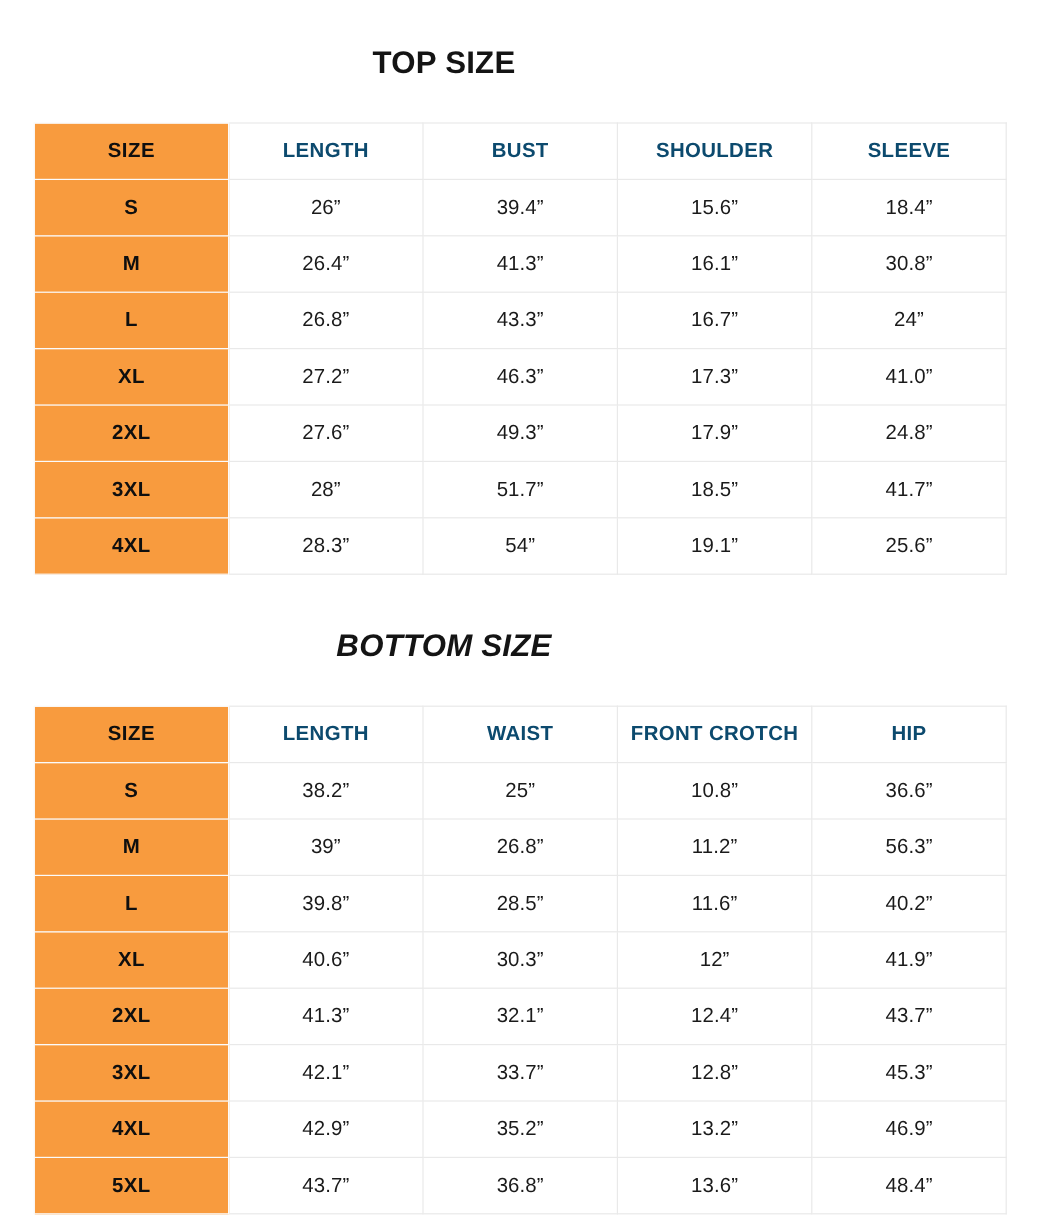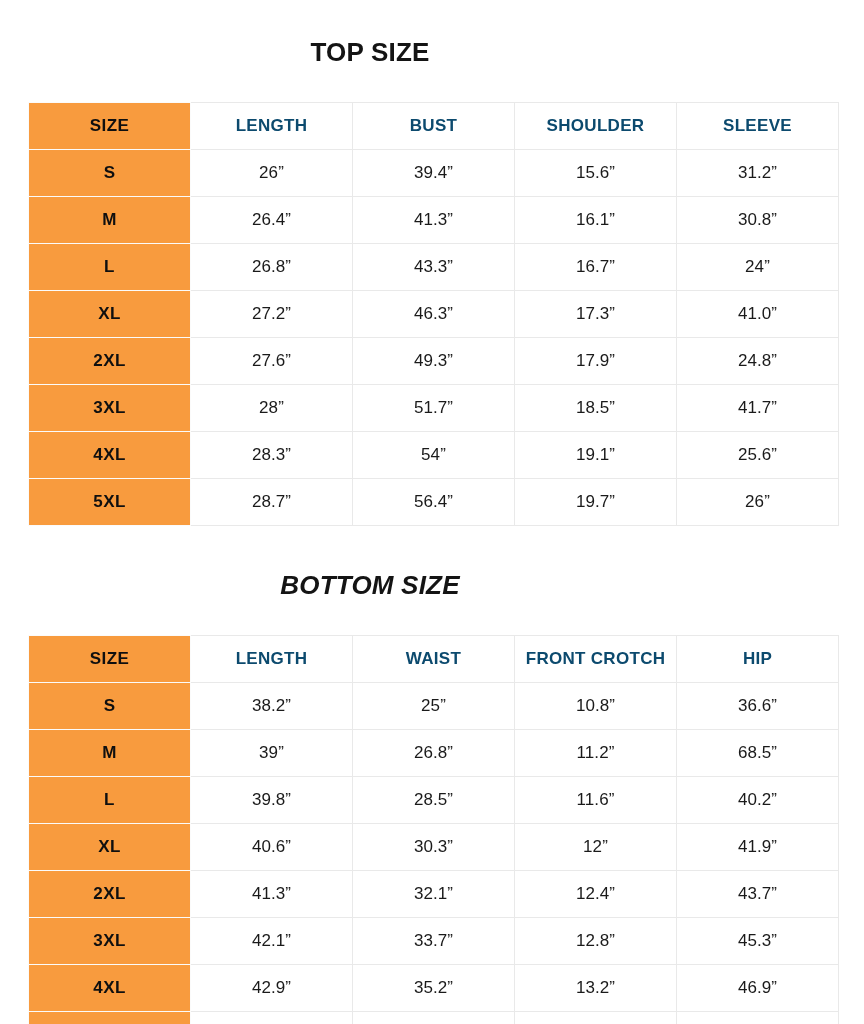--- a/index.html
+++ b/index.html
@@ -111,21 +111,21 @@
           <th>SHOULDER</th>
           <th>SLEEVE</th>
         </tr>
       </thead>
       <tbody>
         <tr>
           <td class="col-size-cell">S</td>
           <td class="val">26”</td>
           <td class="val">39.4”</td>
           <td class="val">15.6”</td>
-          <td class="val">31.2”</td>
+          <td class="val">18.4”</td>
         </tr>
         <tr>
           <td class="col-size-cell">M</td>
           <td class="val">26.4”</td>
           <td class="val">41.3”</td>
           <td class="val">16.1”</td>
           <td class="val">30.8”</td>
         </tr>
         <tr>
           <td class="col-size-cell">L</td>
@@ -154,27 +154,20 @@
           <td class="val">51.7”</td>
           <td class="val">18.5”</td>
           <td class="val">41.7”</td>
         </tr>
         <tr>
           <td class="col-size-cell">4XL</td>
           <td class="val">28.3”</td>
           <td class="val">54”</td>
           <td class="val">19.1”</td>
           <td class="val">25.6”</td>
-        </tr>
-        <tr>
-          <td class="col-size-cell">5XL</td>
-          <td class="val">28.7”</td>
-          <td class="val">56.4”</td>
-          <td class="val">19.7”</td>
-          <td class="val">26”</td>
         </tr>
       </tbody>
     </table>
   </section>
 
   <section class="chart-block block-bottom">
     <h2 class="chart-title">BOTTOM SIZE</h2>
 
     <table class="size-table">
       <colgroup>
@@ -199,21 +192,21 @@
           <td class="val">38.2”</td>
           <td class="val">25”</td>
           <td class="val">10.8”</td>
           <td class="val">36.6”</td>
         </tr>
         <tr>
           <td class="col-size-cell">M</td>
           <td class="val">39”</td>
           <td class="val">26.8”</td>
           <td class="val">11.2”</td>
-          <td class="val">68.5”</td>
+          <td class="val">56.3”</td>
         </tr>
         <tr>
           <td class="col-size-cell">L</td>
           <td class="val">39.8”</td>
           <td class="val">28.5”</td>
           <td class="val">11.6”</td>
           <td class="val">40.2”</td>
         </tr>
         <tr>
           <td class="col-size-cell">XL</td>

